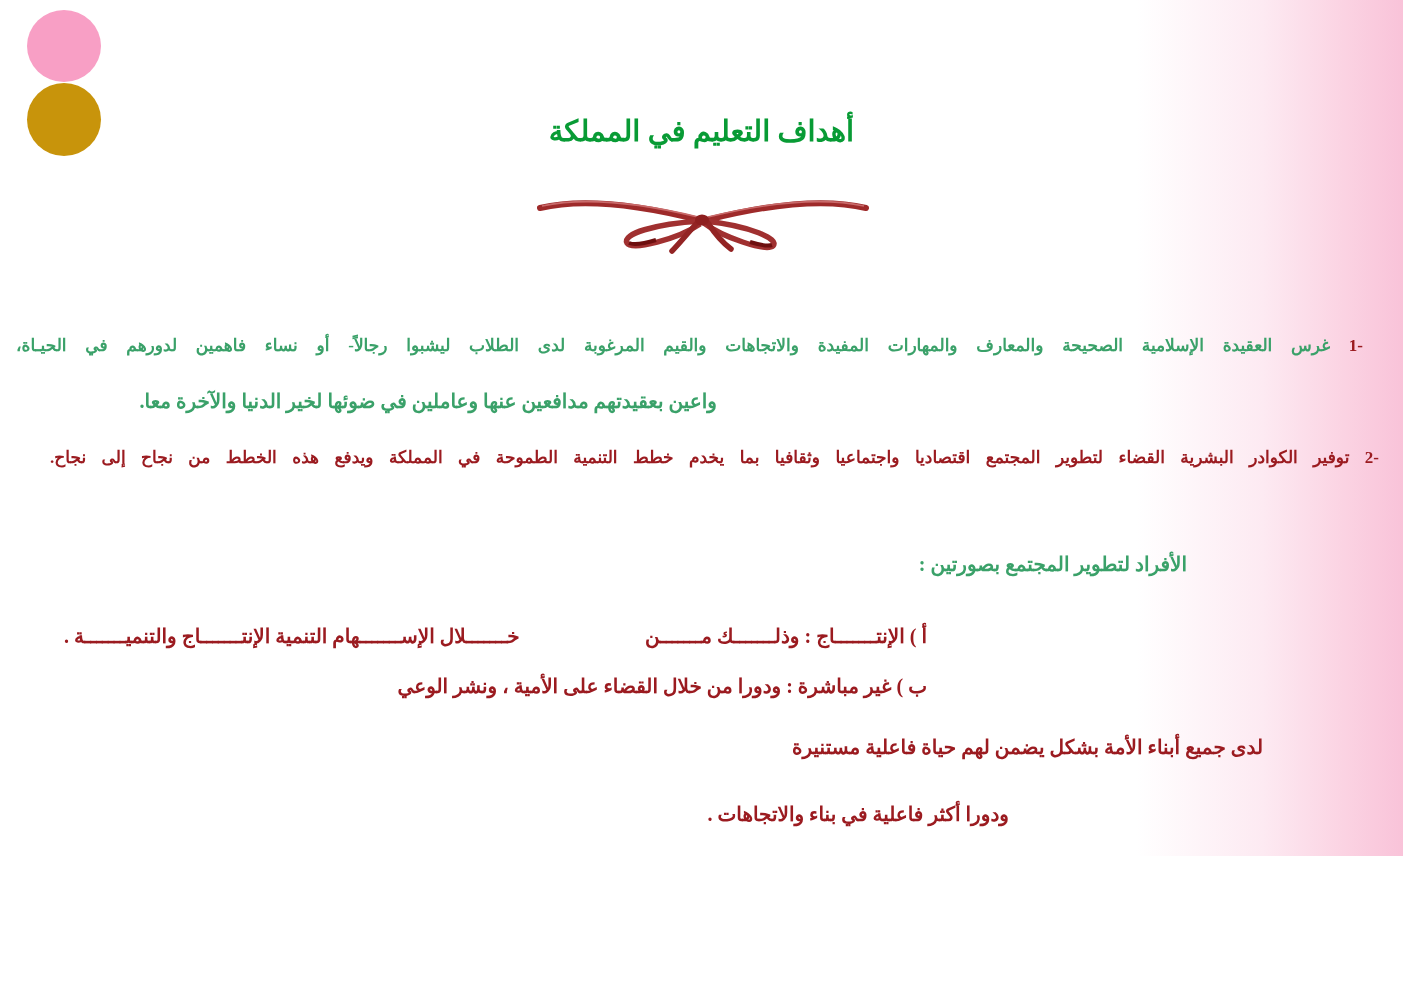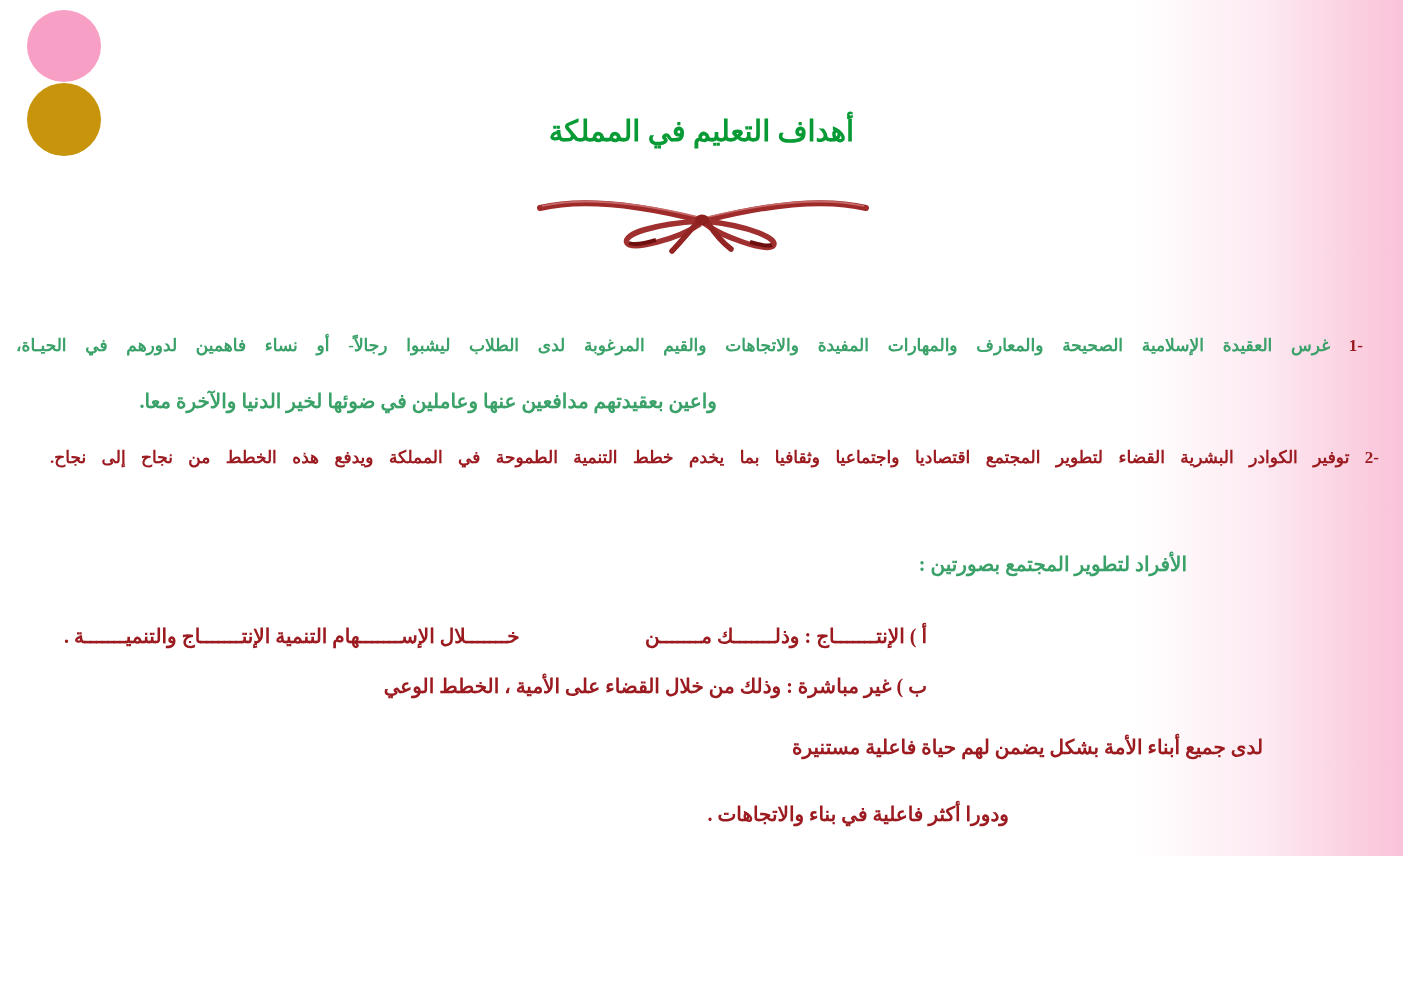--- a/index.html
+++ b/index.html
@@ -75,19 +75,19 @@
     <span>توفير الكوادر البشرية القضاء لتطوير المجتمع اقتصاديا واجتماعيا وثقافيا بما يخدم خطط التنمية الطموحة في المملكة ويدفع هذه الخطط من نجاح إلى نجاح.</span>
   </div>
 
   <div class="line green p3l2">الأفراد لتطوير المجتمع بصورتين :</div>
 
   <div class="line red pa">
     <span>أ ) الإنتـــــــاج : وذلـــــــك مـــــــن</span>
     <span>خـــــــلال الإســـــــهام التنمية الإنتـــــــاج والتنميـــــــة .</span>
   </div>
 
-  <div class="line red pb">ب ) غير مباشرة : وذلك من خلال القضاء على الأمية ، الخطط الوعي</div>
+  <div class="line red pb">ب ) غير مباشرة : ودورا من خلال القضاء على الأمية ، ونشر الوعي</div>
 
   <div class="line red pc">لدى جميع أبناء الأمة بشكل يضمن لهم حياة فاعلية مستنيرة</div>
 
   <div class="line red pd">ودورا أكثر فاعلية في بناء والاتجاهات .</div>
 
 </div>
 
 </body></html>

